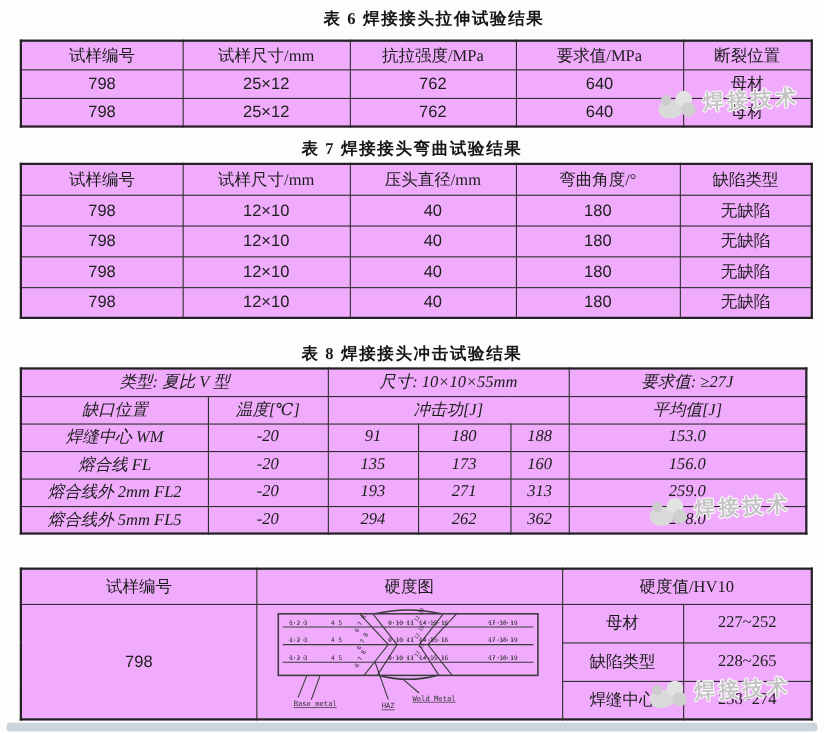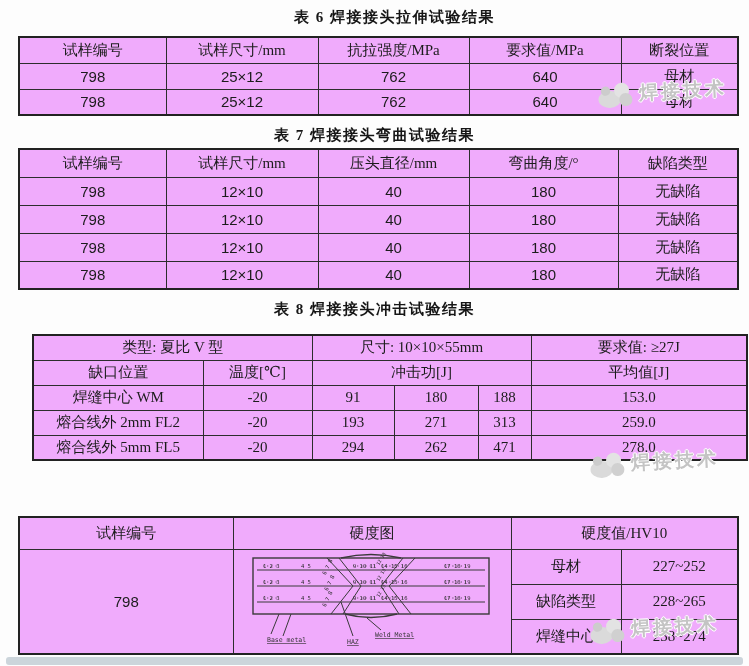--- a/index.html
+++ b/index.html
@@ -124,22 +124,22 @@
       <tr>
         <td class="num">798</td>
         <td class="num">12×10</td>
         <td class="num">40</td>
         <td class="num">180</td>
         <td>无缺陷</td>
       </tr>
     </tbody>
   </table>
 
-  <div class="title" style="top:300px;">表 8 焊接接头冲击试验结果</div>
-  <table class="tbl t8" style="top:334px; left:32px; width:714px;">
+  <div class="title" style="top:312px;">表 8 焊接接头冲击试验结果</div>
+  <table class="tbl t8" style="top:334px; left:18px; width:714px;font-style:italic;">
     <colgroup>
         <col style="width:170px">
         <col style="width:109px">
         <col style="width:82px">
         <col style="width:84px">
         <col style="width:53px">
         <col style="width:216px">
       </colgroup>
     <tbody>
       <tr>
@@ -155,33 +155,41 @@
       </tr>
       <tr>
         <td class="l">焊缝中心 WM</td>
         <td>-20</td>
         <td>91</td>
         <td>180</td>
         <td>188</td>
         <td>153.0</td>
       </tr>
       <tr>
+        <td class="l">熔合线 FL</td>
+        <td>-20</td>
+        <td>135</td>
+        <td>173</td>
+        <td>160</td>
+        <td>156.0</td>
+      </tr>
+      <tr>
         <td class="l">熔合线外 2mm FL2</td>
         <td>-20</td>
         <td>193</td>
         <td>271</td>
         <td>313</td>
         <td>259.0</td>
       </tr>
       <tr>
         <td class="l">熔合线外 5mm FL5</td>
         <td>-20</td>
         <td>294</td>
         <td>262</td>
-        <td>471</td>
+        <td>362</td>
         <td>278.0</td>
       </tr>
     </tbody>
   </table>
 
   <div class="title" style="top:496px;margin-top:24px;">表 9 焊接接头硬度试验结果</div>
   <table class="tbl t9" style="top:516px; left:18px; width:719px;">
     <colgroup>
         <col style="width:214px">
         <col style="width:278px">

